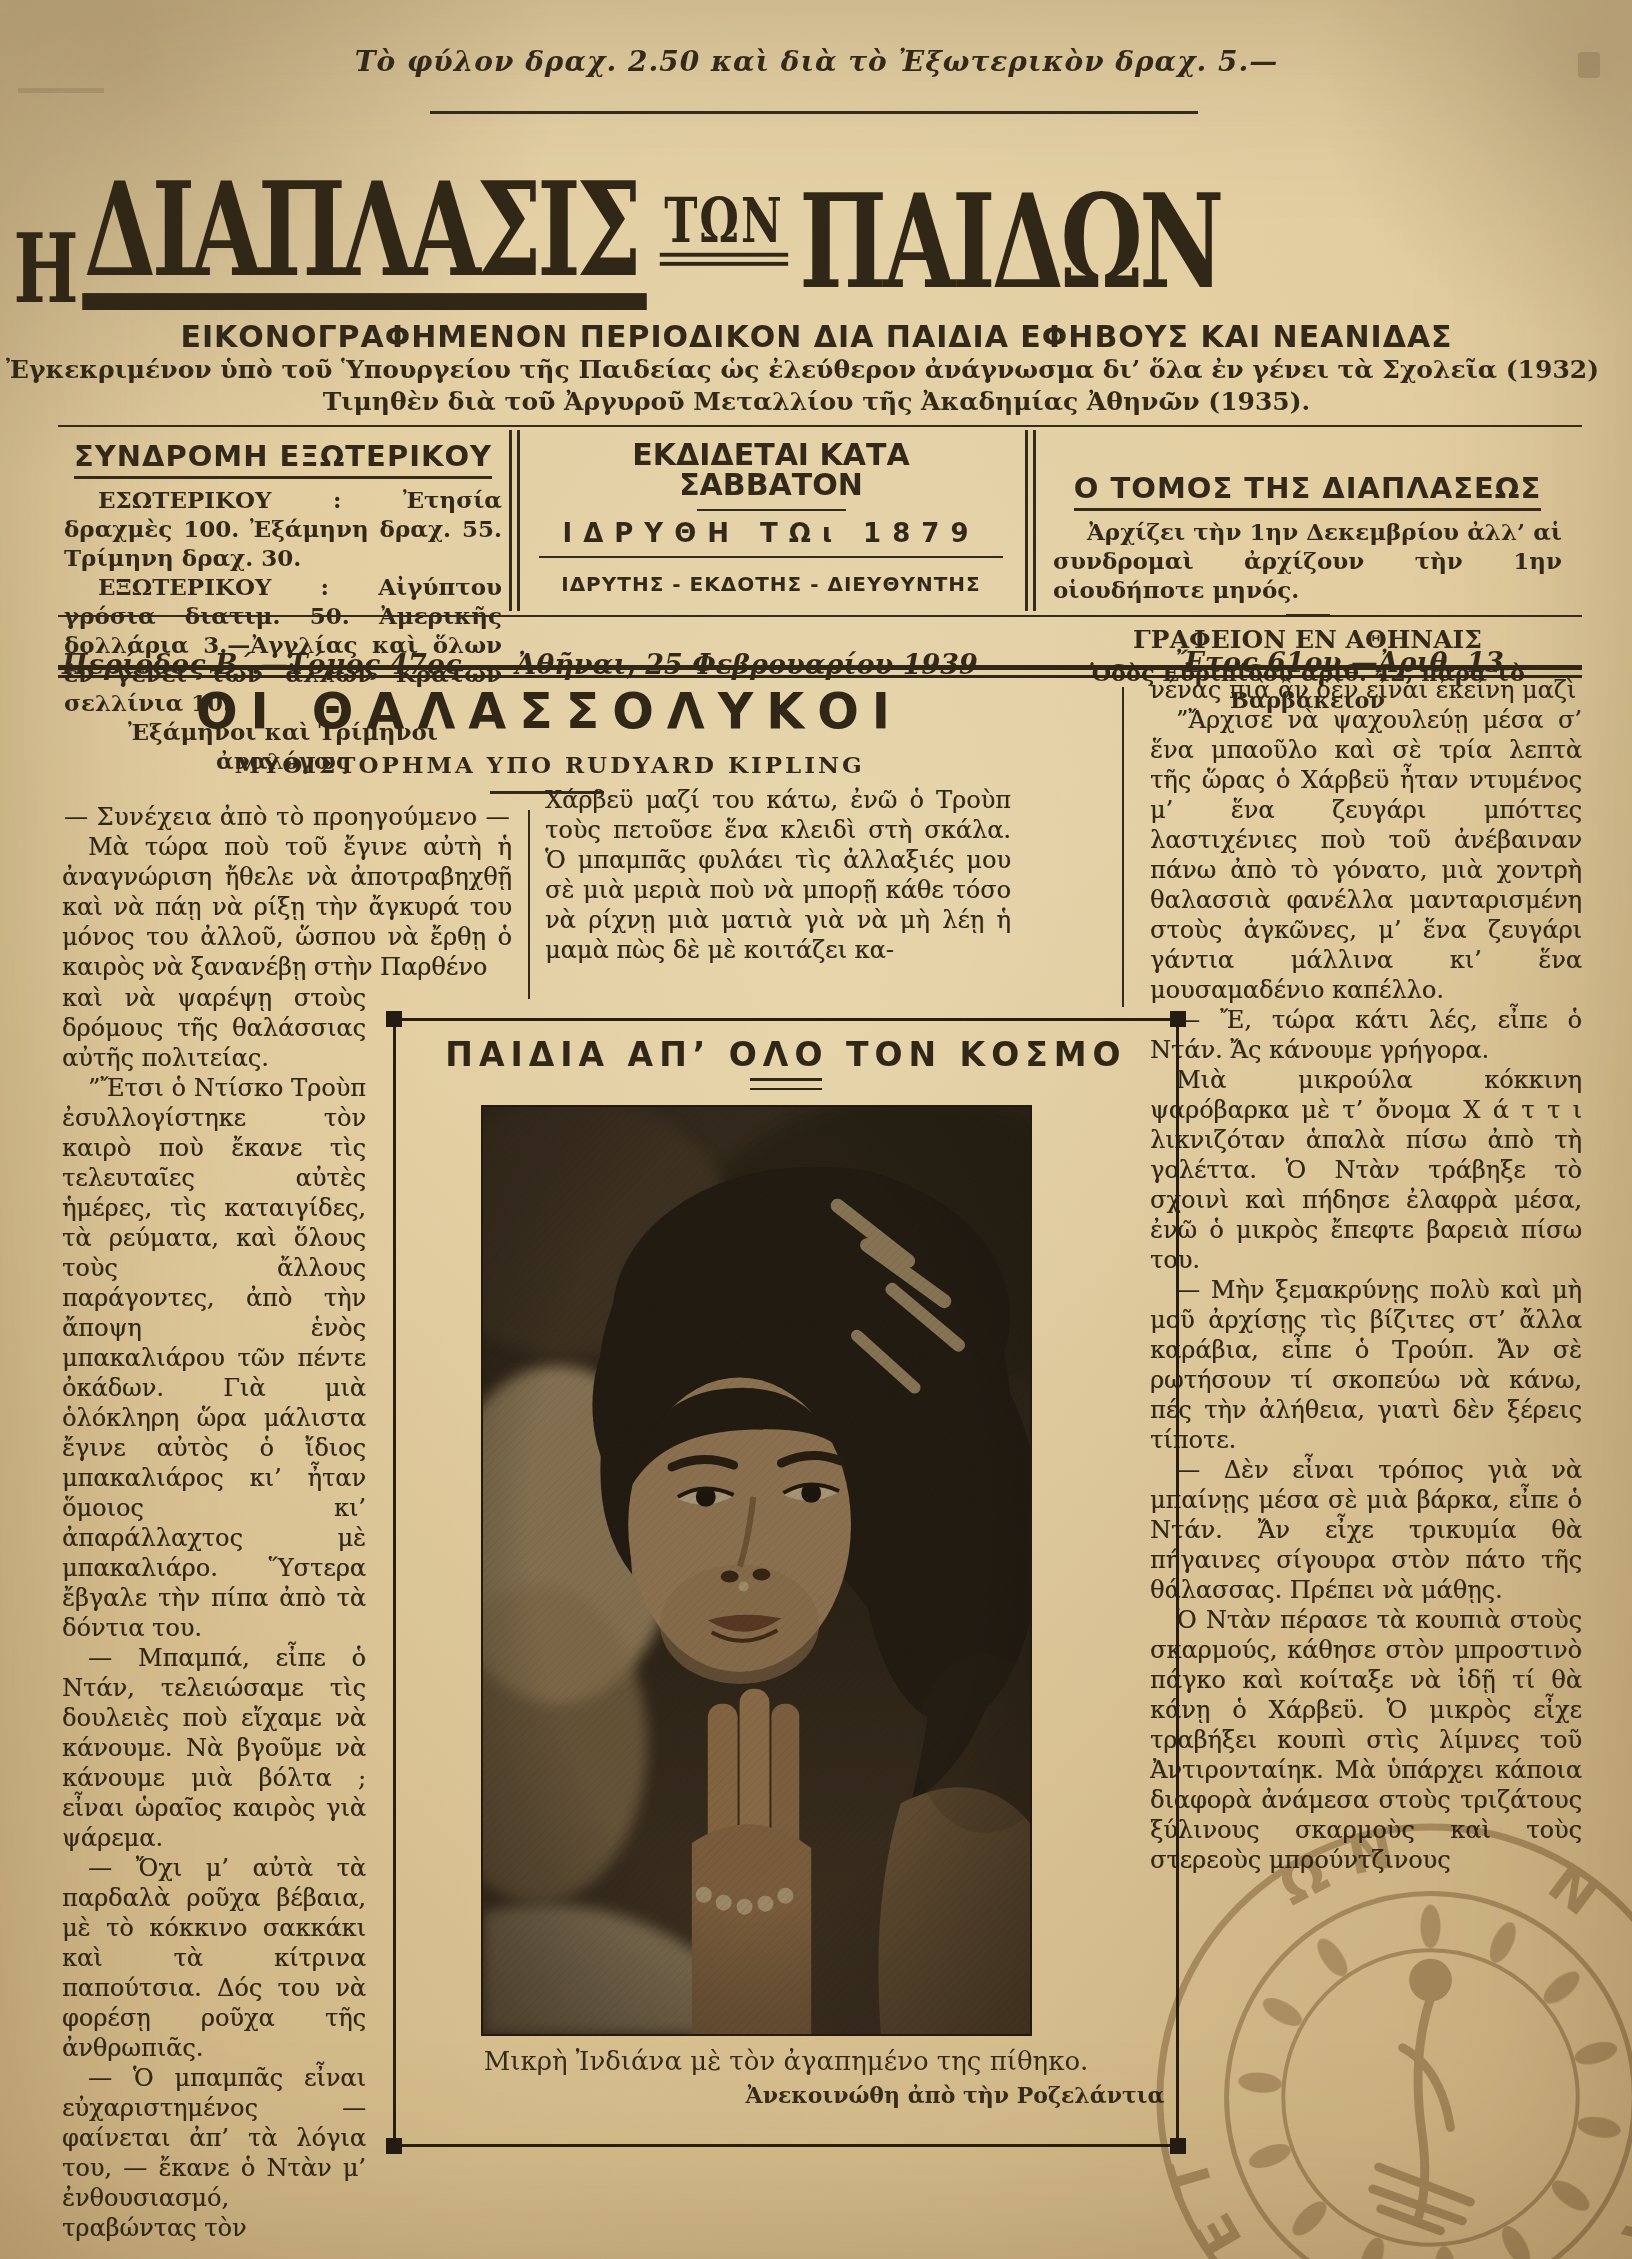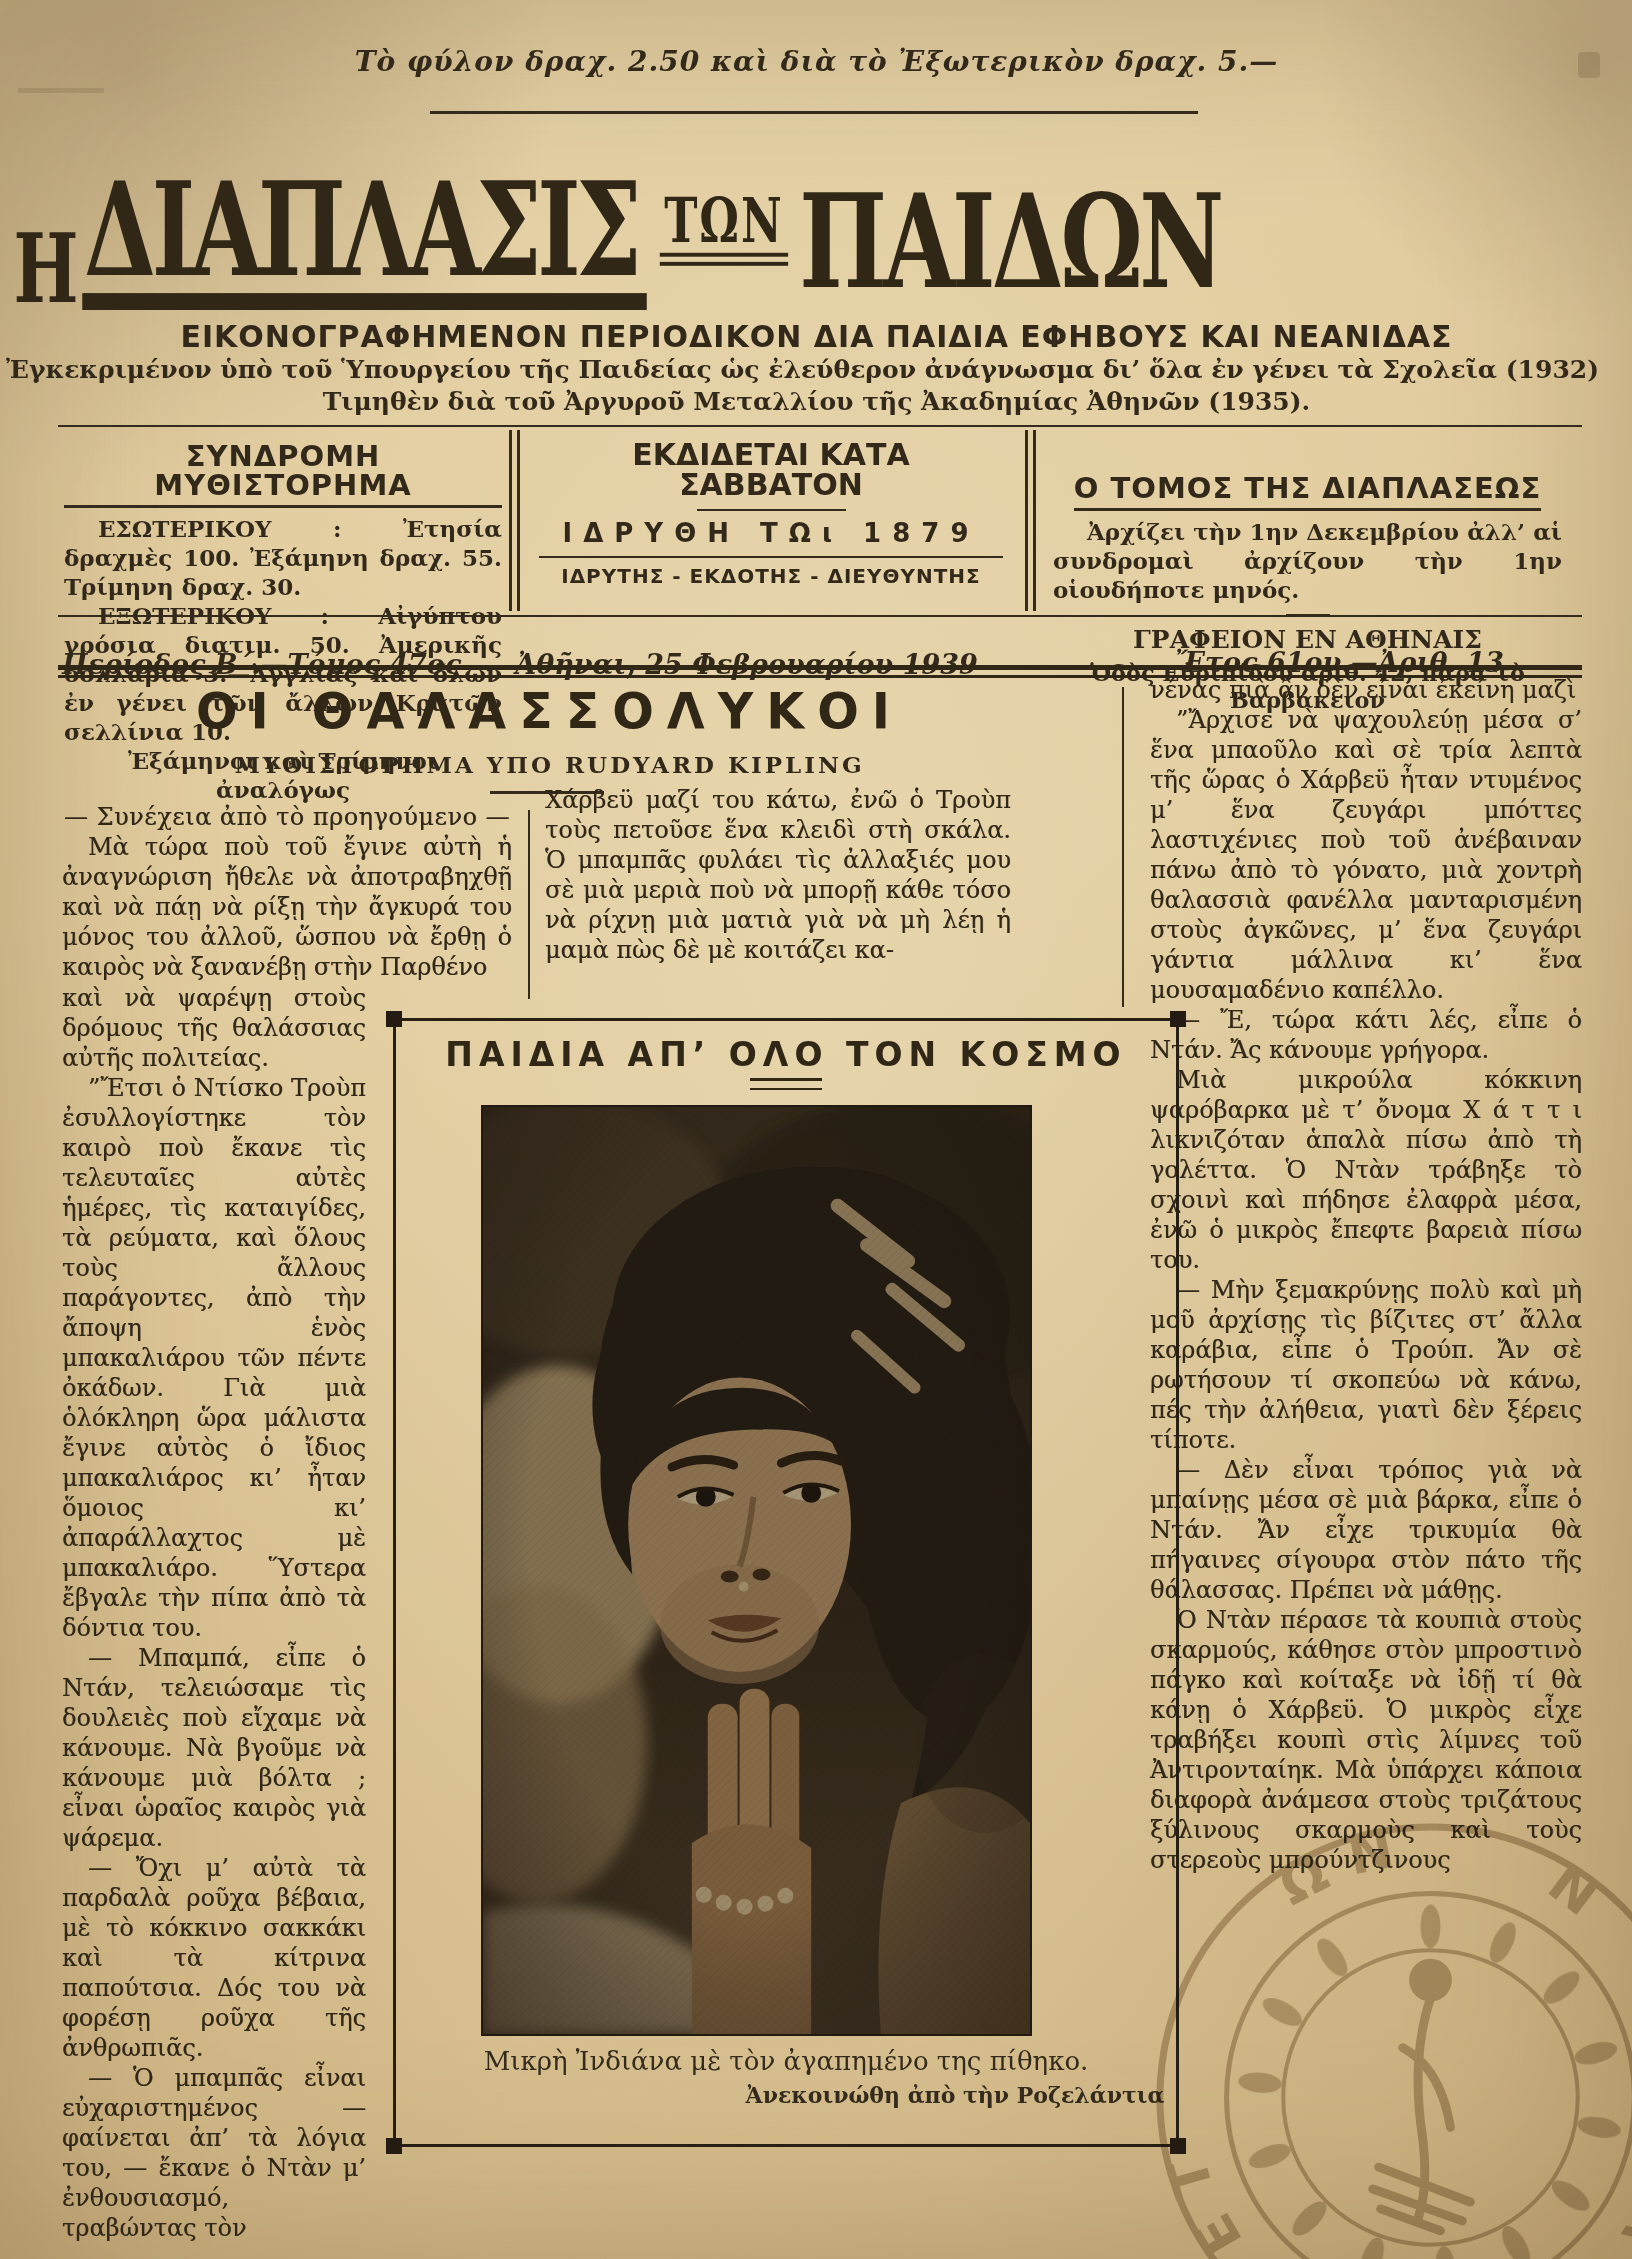--- a/index.html
+++ b/index.html
@@ -44,21 +44,21 @@
   .infoA{left:64px;top:442px;width:438px;}
   .infoB{left:539px;top:440px;width:464px;text-align:center;}
   .infoC{left:1053px;top:442px;width:509px;margin-top:32px;}
   .info-title{display:block;text-align:center;font:bold 29px/1 "DejaVu Sans","Liberation Sans",sans-serif;letter-spacing:1px;margin-bottom:4px;}
   .info-title > span{display:inline-block;border-bottom:3px solid #2a2113;padding-bottom:5px;}
   .hang{ text-align:justify; text-indent:34px; margin:6px 0 0;}
   .info-centerline{text-align:center;margin-top:2px;}
   .b-rule-short{width:149px;height:2px;background:#2a2113;margin:9px auto;}
   .b-rule-full{width:100%;height:2px;background:#2a2113;margin:10px auto 8px;}
   .founded{font:bold 26px/1 "DejaVu Sans",sans-serif;letter-spacing:11px;}
-  .roles{font:bold 20px/1 "DejaVu Sans",sans-serif;letter-spacing:1px;margin-top:8px;}
+  .roles{font:bold 20px/1 "DejaVu Sans",sans-serif;letter-spacing:1px;margin-top:16px;}
   .publisher{font:bold 31px/1.1 "DejaVu Sans",sans-serif;letter-spacing:1px;margin-top:8px;}
   .office-rule{width:44px;height:3px;background:#2a2113;margin:10px auto;}
   .office-title{text-align:center;font:bold 25px/1 "DejaVu Serif",serif;margin-top:2px;}
   .office-addr{text-align:center;font:bold 22.4px/1.2 "DejaVu Serif",serif;margin-top:8px;}
 
   
   .dl{font:bold italic 27px/1 "DejaVu Serif",serif;margin-top:22px;}
   .dl-left{left:62px;top:629px;}
   .dl-center{left:398px;top:629px;width:697px;text-align:center;}
   .dl-right{left:1174px;top:627px;width:330px;text-align:right;}
@@ -118,21 +118,21 @@
 
   <div class="abs subtitle1 center">ΕΙΚΟΝΟΓΡΑΦΗΜΕΝΟΝ ΠΕΡΙΟΔΙΚΟΝ ΔΙΑ ΠΑΙΔΙΑ ΕΦΗΒΟΥΣ ΚΑΙ ΝΕΑΝΙΔΑΣ</div>
   <div class="abs subtitle2 center">Ἐγκεκριμένον ὑπὸ τοῦ Ὑπουργείου τῆς Παιδείας ὡς ἐλεύθερον ἀνάγνωσμα δι’ ὅλα ἐν γένει τὰ Σχολεῖα (1932)</div>
   <div class="abs subtitle3 center">Τιμηθὲν διὰ τοῦ Ἀργυροῦ Μεταλλίου τῆς Ἀκαδημίας Ἀθηνῶν (1935).</div>
 
   <div class="rule info-top-rule"></div>
   <div class="vdouble vd1"></div>
   <div class="vdouble vd2"></div>
 
   <div class="info-col infoA">
-    <span class="info-title"><span>ΣΥΝΔΡΟΜΗ ΜΥΘΙΣΤΟΡΗΜΑ</span></span>
+    <span class="info-title"><span>ΣΥΝΔΡΟΜΗ ΕΞΩΤΕΡΙΚΟΥ</span></span>
     <p class="hang">ΕΣΩΤΕΡΙΚΟΥ : Ἐτησία δραχμὲς 100. Ἐξάμηνη δραχ. 55. Τρίμηνη δραχ. 30.</p>
     <p class="hang" style="margin-top:0;">ΕΞΩΤΕΡΙΚΟΥ : Αἰγύπτου γρόσια διατιμ. 50. Ἀμερικῆς δολλάρια 3.—Ἀγγλίας καὶ ὅλων ἐν γένει τῶν ἄλλων Κρατῶν σελλίνια 10.</p>
     <p class="info-centerline" style="margin:0;">Ἐξάμηνοι καὶ Τρίμηνοι ἀναλόγως</p>
   </div>
 
   <div class="info-col infoB">
     <div style="font:bold 30px/1 'DejaVu Sans','Liberation Sans',sans-serif;">ΕΚΔΙΔΕΤΑΙ ΚΑΤΑ ΣΑΒΒΑΤΟΝ</div>
     <div class="b-rule-short"></div>
     <div class="founded">ΙΔΡΥΘΗ ΤΩι 1879</div>
     <div class="b-rule-full"></div>

